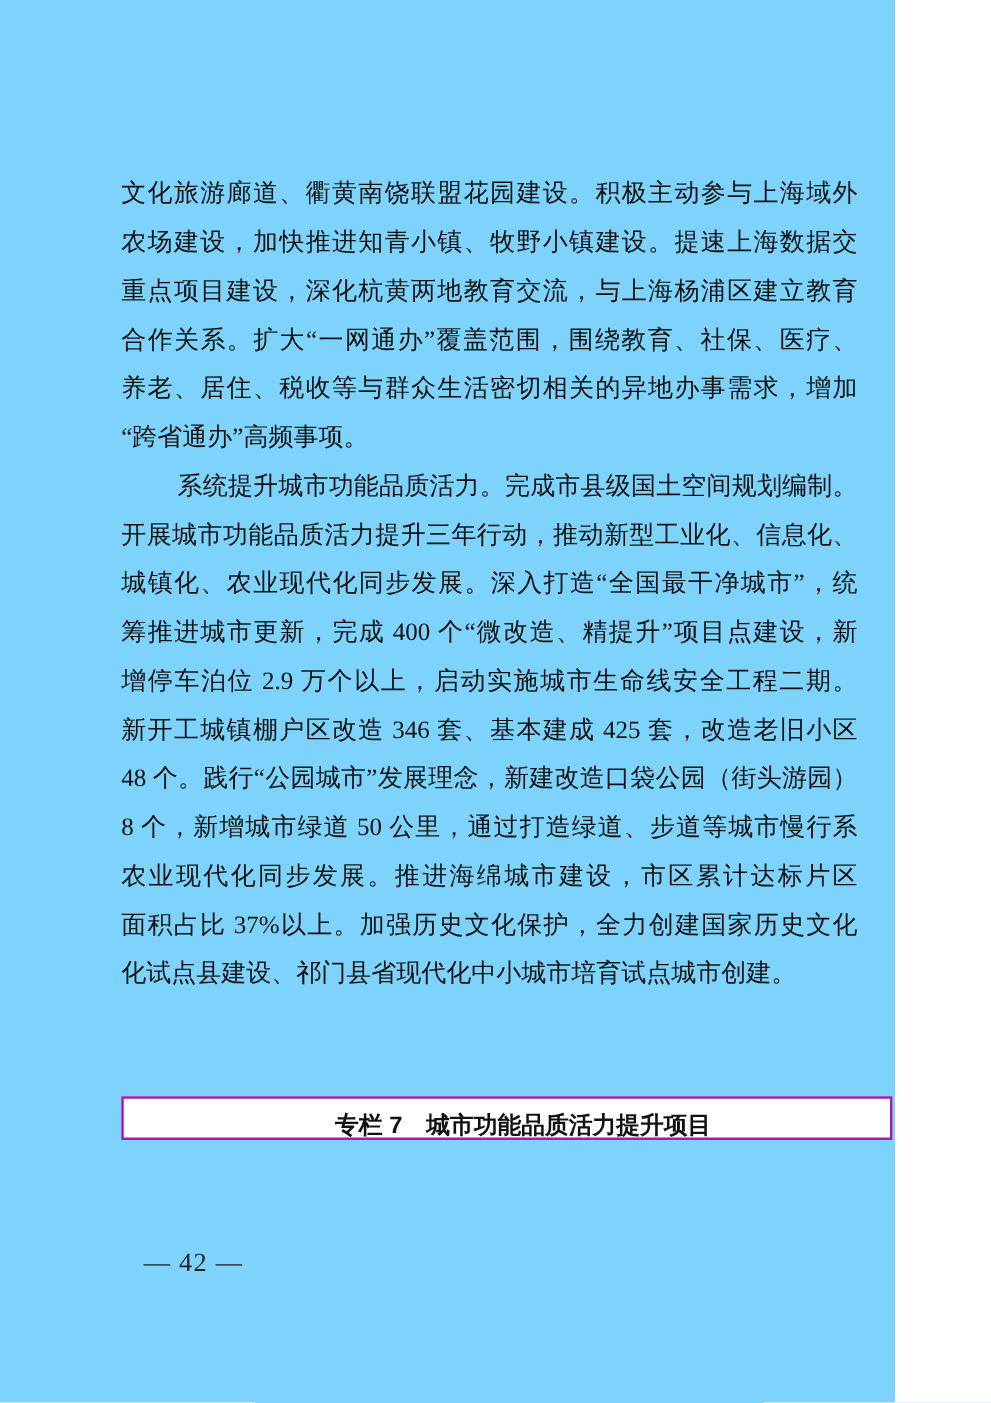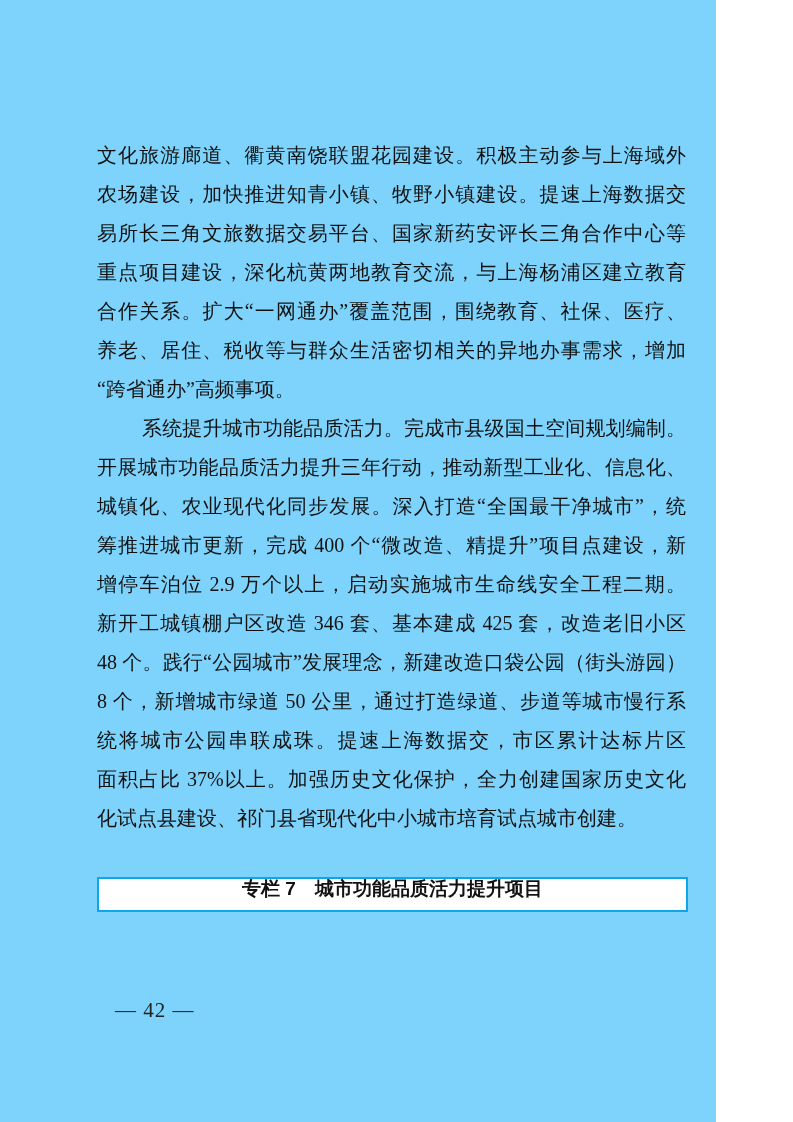--- a/index.html
+++ b/index.html
@@ -41,25 +41,26 @@
   }
   .ln strong {
     font-weight: normal;
   }
   .callout {
     position: absolute;
     left: 97px;
     top: 877px;
     width: 587px;
     height: 31px;
-    border: 2px solid #0ea5e9;
+    border: 2px solid #a21caf;
     display: flex;
-    align-items: flex-start;
+    align-items: flex-end;
     justify-content: center;
     background: #ffffff;
+    padding-left: 26px;
   }
   .callout-title {
     margin: 0;
     font-family: "Liberation Sans", sans-serif;
     font-weight: bold;
     font-size: 19px;
     line-height: 1;
     color: #121212;
     white-space: nowrap;
   }
@@ -75,35 +76,34 @@
   }
 </style>
 </head>
 <body>
 
 <div class="page">
 
   <main class="body-text">
     <p class="ln just">文化旅游廊道、衢黄南饶联盟花园建设。积极主动参与上海域外</p>
     <p class="ln just">农场建设，加快推进知青小镇、牧野小镇建设。提速上海数据交</p>
-    <p class="ln just">易所长三角文旅数据交易平台、国家新药安评长三角合作中心等</p>
     <p class="ln just">重点项目建设，深化杭黄两地教育交流，与上海杨浦区建立教育</p>
     <p class="ln just">合作关系。扩大“一网通办”覆盖范围，围绕教育、社保、医疗、</p>
     <p class="ln just">养老、居住、税收等与群众生活密切相关的异地办事需求，增加</p>
     <p class="ln">“跨省通办”高频事项。</p>
 
     <p class="ln just indent"><strong>系统提升城市功能品质活力。</strong><span>完成市县级国土空间规划编制。</span></p>
     <p class="ln just">开展城市功能品质活力提升三年行动，推动新型工业化、信息化、</p>
     <p class="ln just">城镇化、农业现代化同步发展。深入打造“全国最干净城市”，统</p>
     <p class="ln just">筹推进城市更新，完成 400 个“微改造、精提升”项目点建设，新</p>
     <p class="ln just">增停车泊位 2.9 万个以上，启动实施城市生命线安全工程二期。</p>
     <p class="ln just">新开工城镇棚户区改造 346 套、基本建成 425 套，改造老旧小区</p>
     <p class="ln just">48 个。践行“公园城市”发展理念，新建改造口袋公园（街头游园）</p>
     <p class="ln just">8 个，新增城市绿道 50 公里，通过打造绿道、步道等城市慢行系</p>
-    <p class="ln just">统将城市公园串联成珠。提速上海数据交，市区累计达标片区</p>
+    <p class="ln just">农业现代化同步发展。推进海绵城市建设，市区累计达标片区</p>
     <p class="ln just">面积占比 37%以上。加强历史文化保护，全力创建国家历史文化</p>
     <p class="ln">化试点县建设、祁门县省现代化中小城市培育试点城市创建。</p>
   </main>
 
   <section class="callout">
     <h2 class="callout-title">专栏 7　城市功能品质活力提升项目</h2>
   </section>
 
   <footer class="page-number">— 42 —</footer>
 

